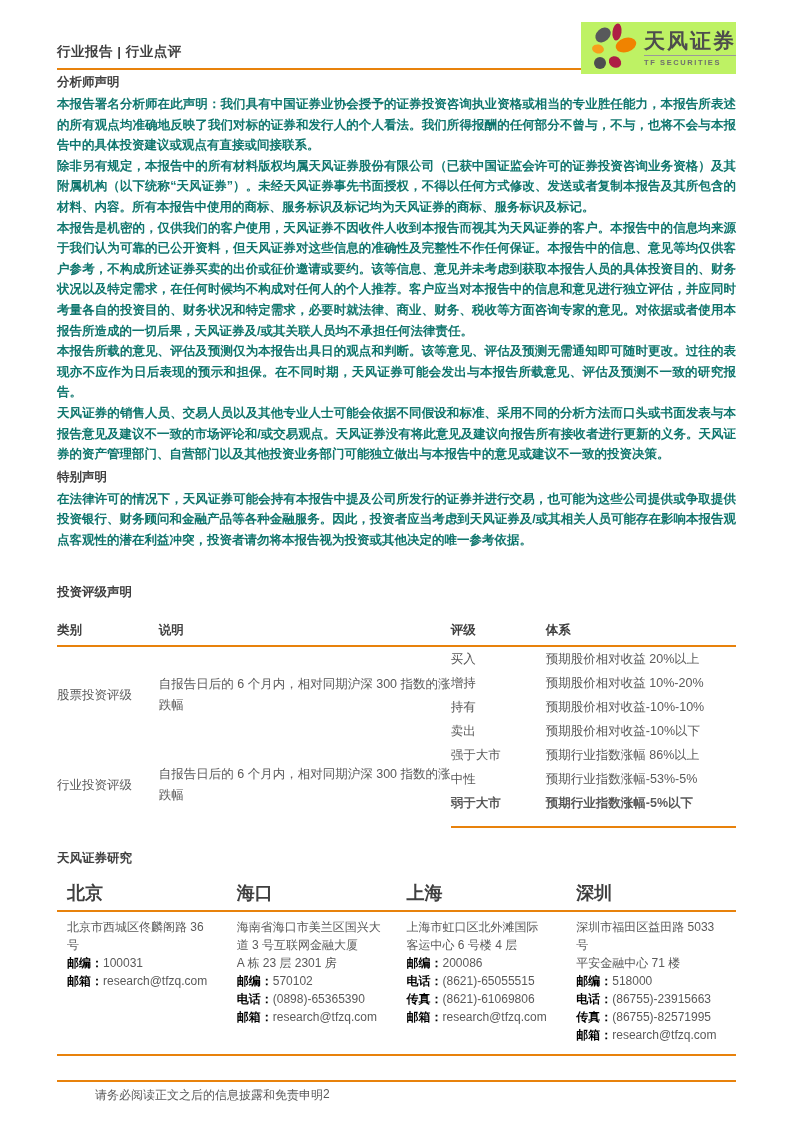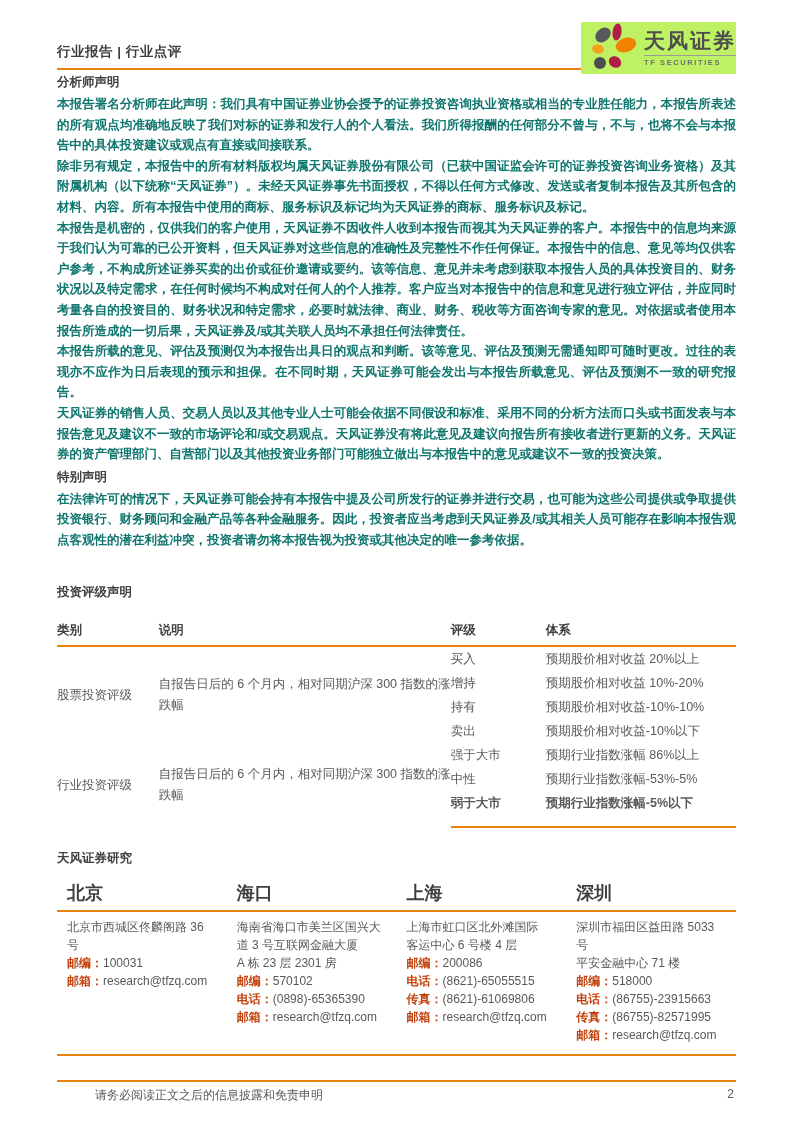--- a/index.html
+++ b/index.html
@@ -84,31 +84,31 @@
     text-align: left; font-weight: bold; color: #3F3F3F;
     border-bottom: 2.5px solid #E8820C;
     padding: 3px 6px 5px 10px; font-size: 18px;
   }
   table.contacts td {
     vertical-align: top;
     padding: 6px 8px 10px 10px;
     border-bottom: 2.5px solid #E8820C;
   }
   .office-line { line-height: 18px; }
-  .office-label { font-weight: bold; color: #c2410c; }
+  .office-label { font-weight: bold; color: #000000; }
 
   
   .footer {
     position: absolute;
     left: 57px; right: 57px;
     top: 1080px;
     border-top: 2px solid #E8820C;
     padding-top: 5px;
     display: flex;
-    justify-content: space-between;
+    justify-content: flex-start;
     font-size: 12px; color: #595959;
   }
   .footer-disclaimer { padding-left: 38px; }
   .footer-page { padding-right: 2px; }
 </style>
 </head>
 <body>
 
 <div class="page">
   <div class="content">

